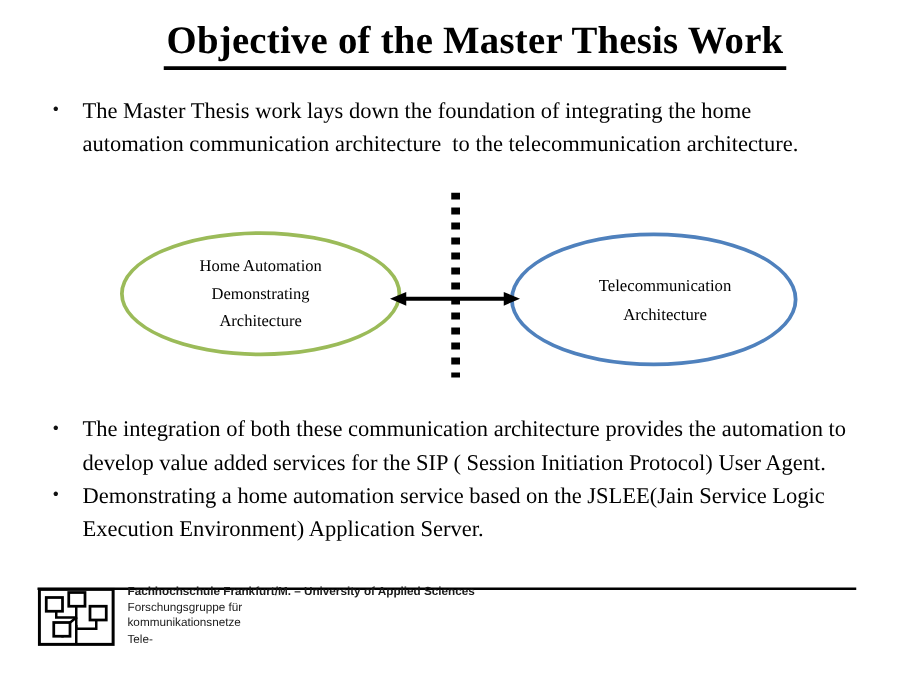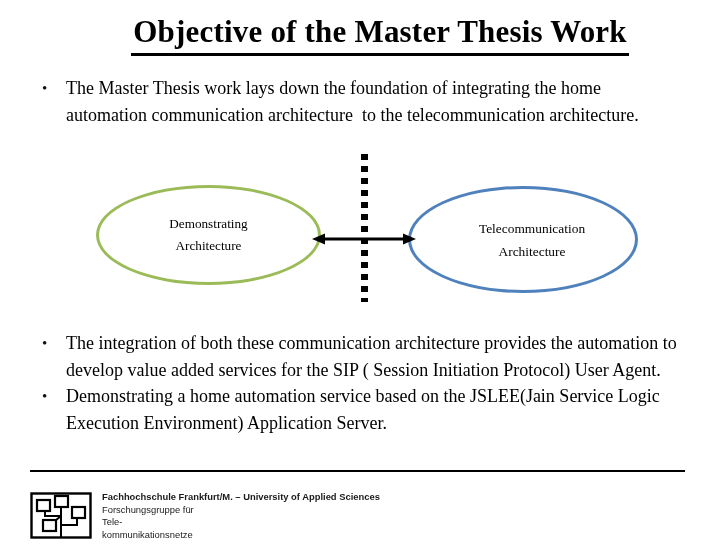--- a/index.html
+++ b/index.html
@@ -142,24 +142,24 @@
     position: absolute;
     left: 30px;
     top: 470px;
     width: 655px;
     height: 2px;
     background: #000000;
   }
   #footer {
     position: absolute;
     left: 30px;
-    top: 490px;
+    top: 466px;
     width: 660px;
     display: flex;
-    align-items: center;
+    align-items: flex-end;
   }
   #footer-logo {
     flex: 0 0 auto;
     width: 62px;
     height: 47px;
     margin-right: 10px;
   }
   #footer-text {
     font-family: "Liberation Sans", sans-serif;
     font-size: 9.4px;
@@ -182,20 +182,21 @@
 
   <div class="bullet-row" id="bullet-1">
     <span class="bullet-mark">•</span>
     <span class="bullet-text">The Master Thesis work lays down the foundation of integrating the home automation communication architecture  to the telecommunication architecture.</span>
   </div>
 
   <div id="diagram">
 
     <div class="ellipse" id="ellipse-home">
       <div class="ellipse-label">
+        <div>Home Automation</div>
         <div>Demonstrating</div>
         <div>Architecture</div>
       </div>
     </div>
 
     <div class="ellipse" id="ellipse-telecom">
       <div class="ellipse-label">
         <div>Telecommunication</div>
         <div>Architecture</div>
       </div>
@@ -233,18 +234,18 @@
 
       <rect x="7" y="8" width="13" height="11" fill="#ffffff" stroke="#000000" stroke-width="2.2"></rect>
       <rect x="25" y="4" width="13" height="11" fill="#ffffff" stroke="#000000" stroke-width="2.2"></rect>
       <rect x="42" y="15" width="13" height="11" fill="#ffffff" stroke="#000000" stroke-width="2.2"></rect>
       <rect x="13" y="28" width="13" height="11" fill="#ffffff" stroke="#000000" stroke-width="2.2"></rect>
     </svg>
 
     <div id="footer-text">
       <div id="footer-line-1">Fachhochschule Frankfurt/M. – University of Applied Sciences</div>
       <div>Forschungsgruppe für</div>
+      <div>kommunikationsnetze</div>
       <div>Tele-</div>
-      <div>kommunikationsnetze</div>
     </div>
   </div>
 
 </div>
 
 </body></html>

